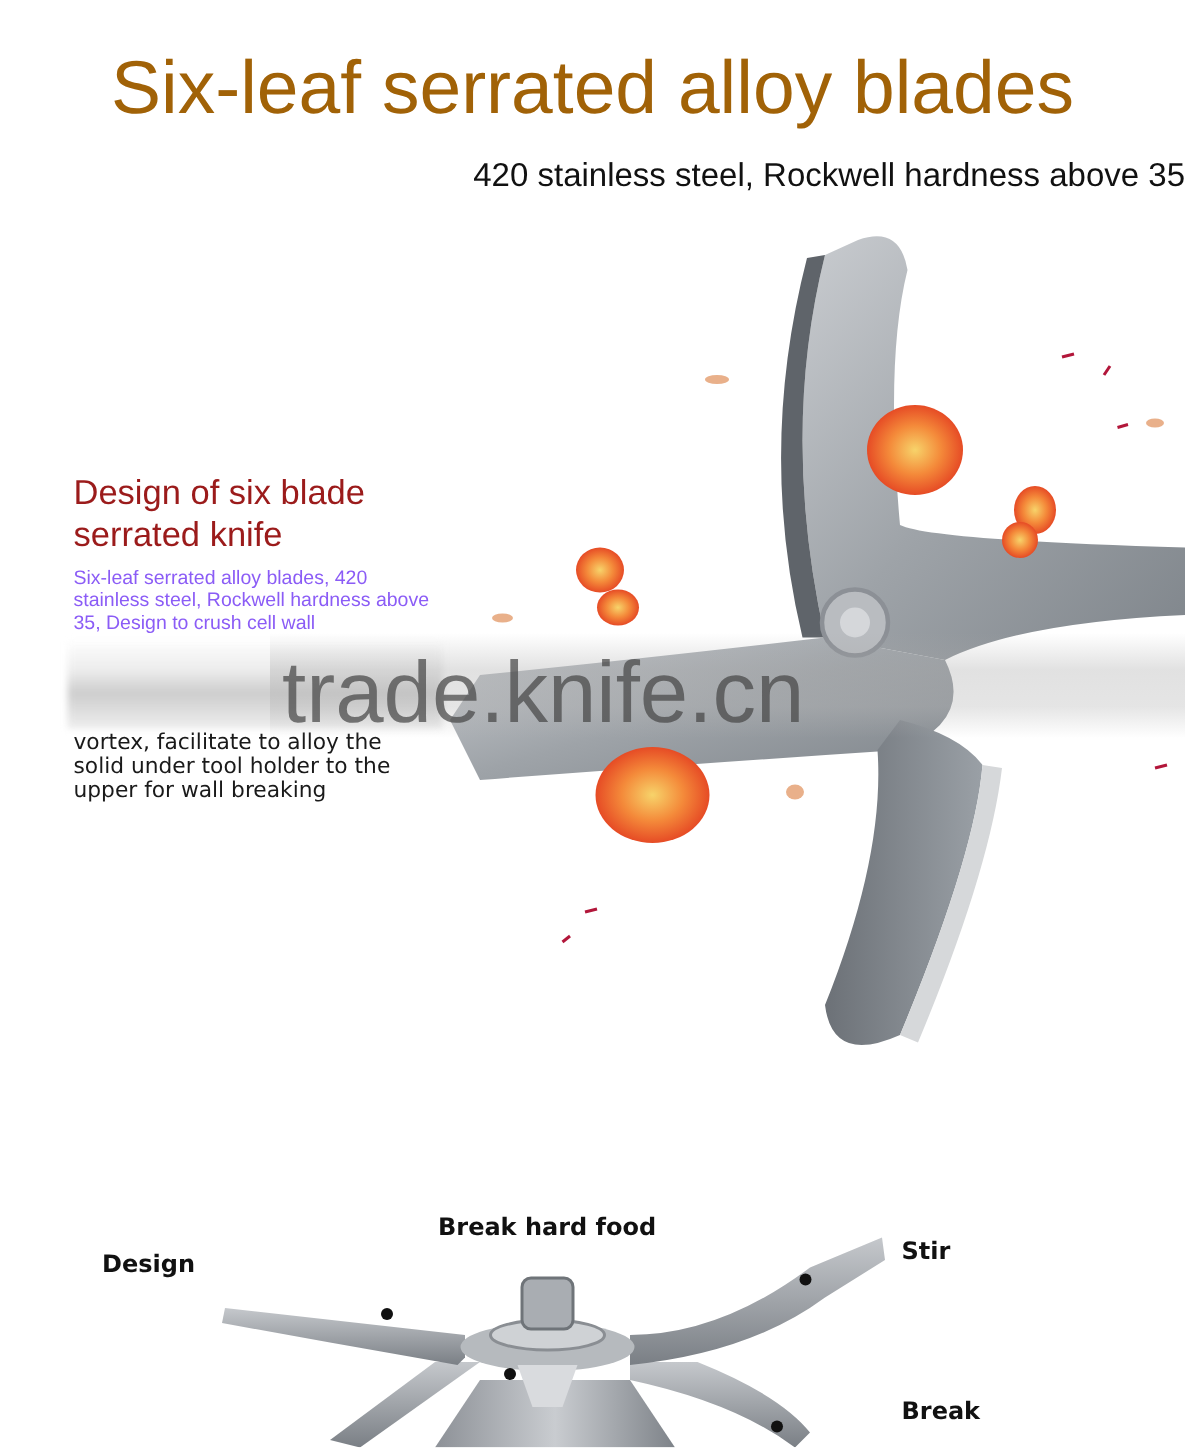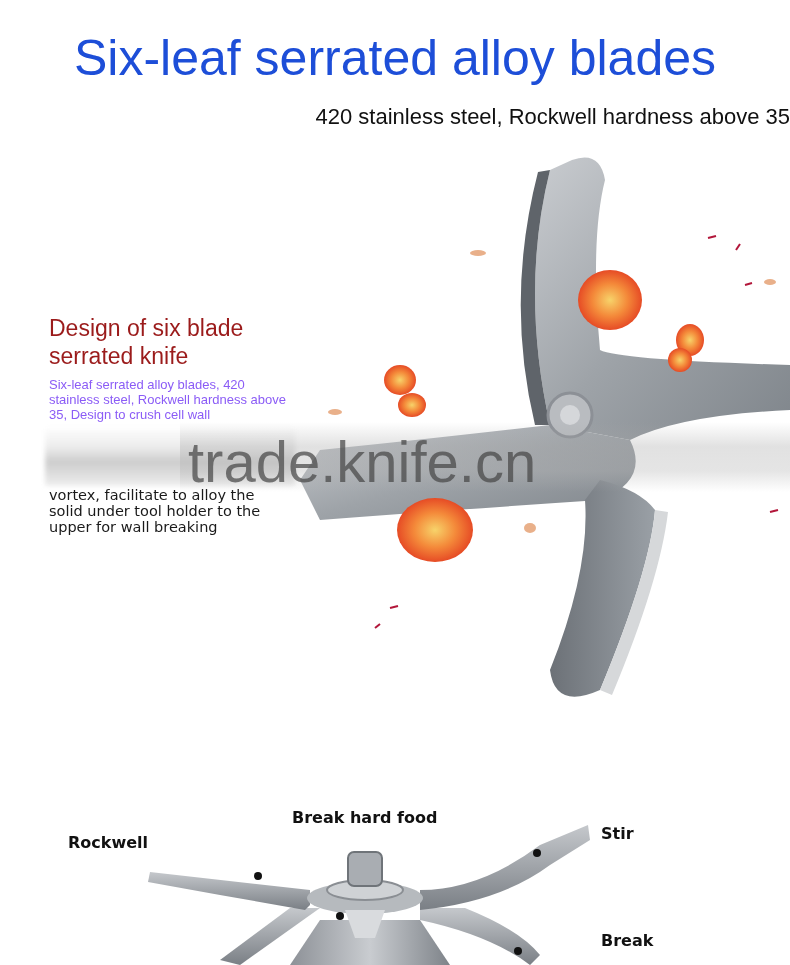--- a/index.html
+++ b/index.html
@@ -1,19 +1,19 @@
 <!DOCTYPE html>
 <html><head>
 <meta charset="utf-8">
 <style>
   html, body { margin: 0; padding: 0; background: #ffffff; }
   body { width: 790px; height: 965px; position: relative; overflow: hidden; font-family: "Liberation Sans", sans-serif; }
   .abs { position: absolute; }
 
-  .title { left: 0; width: 790px; top: 28px; text-align: center; font-size: 50px; line-height: 60px; color: #1d4ed8; letter-spacing: 0px; }
+  .title { left: 0; width: 790px; top: 28px; text-align: center; font-size: 50px; line-height: 60px; color: #a16207; letter-spacing: 0px; }
   .subtitle { left: 0; width: 790px; top: 103px; text-align: right; font-size: 22px; line-height: 28px; color: #111111; }
 
   .hero { left: 300px; top: 150px; width: 490px; height: 560px; }
 
   .sec-h { left: 49px; top: 314px; width: 260px; font-size: 23px; line-height: 28px; color: #9b1b1b; }
   .sec-p1 { left: 49px; top: 377px; width: 240px; font-size: 13px; line-height: 15px; color: #8b5cf6; }
   .blurband { left: 45px; top: 426px; width: 250px; height: 60px;
               background: linear-gradient(180deg, #ffffff 0%, #e5e5e5 35%, #b9b9b9 60%, #e8e8e8 100%); opacity: .7; filter: blur(2px); }
   .sec-p2 { left: 49px; top: 487px; width: 240px; font-size: 14.5px; line-height: 16px; color: #1a1a1a; font-family: "DejaVu Sans", sans-serif; }
 
@@ -118,16 +118,16 @@
   <ellipse cx="245" cy="80" rx="38" ry="10" fill="#cfd2d5" stroke="#8a8e93" stroke-width="2"></ellipse>
   <rect x="228" y="42" width="34" height="34" rx="6" fill="#a9adb2" stroke="#6f7479" stroke-width="2"></rect>
   <path d="M225 100 L265 100 L255 128 L235 128 Z" fill="#d9dbde"></path>
 
   <circle cx="138" cy="66" r="4" fill="#111"></circle>
   <circle cx="417" cy="43" r="4" fill="#111"></circle>
   <circle cx="220" cy="106" r="4" fill="#111"></circle>
   <circle cx="398" cy="141" r="4" fill="#111"></circle>
 </svg>
 
-<div class="abs lbl lbl-cut">Rockwell</div>
+<div class="abs lbl lbl-cut">Design</div>
 <div class="abs lbl lbl-break">Break hard food</div>
 <div class="abs lbl lbl-stir">Stir</div>
 <div class="abs lbl lbl-crush">Break</div>
 
 </body></html>

